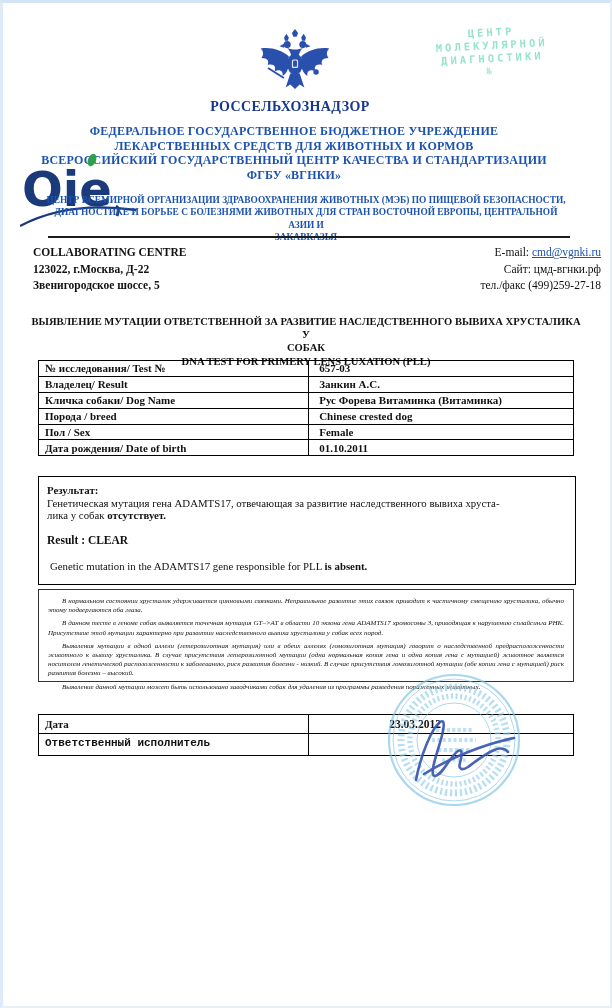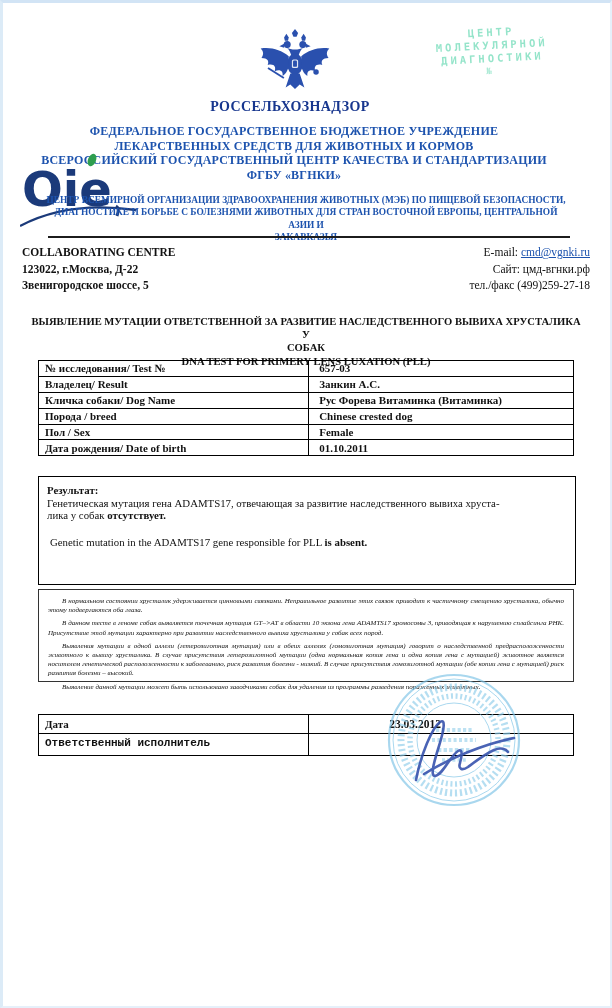--- a/index.html
+++ b/index.html
@@ -19,21 +19,21 @@
   .agency{left:0;top:99px;width:580px;text-align:center;color:#17368e;
     font-weight:bold;font-size:14px;letter-spacing:.4px;}
   .org-block{left:0;top:124px;width:588px;text-align:center;color:#1d53ae;
     font-weight:bold;font-size:12px;line-height:14.5px;letter-spacing:.2px;}
   .oie-logo{left:20px;top:150px;width:118px;height:84px;}
   .center-block{left:46px;top:194px;width:520px;text-align:center;color:#1d53ae;
     font-weight:bold;font-size:9.4px;line-height:12.4px;}
   .head-rule{left:48px;top:236px;width:522px;height:2px;background:#1c1c1c;}
 
   
-  .contacts{left:22px;top:244px;width:568px;display:flex;justify-content:space-between;}
+  .contacts{left:33px;top:244px;width:568px;display:flex;justify-content:space-between;}
   .contacts .left{font-weight:bold;font-size:11.5px;line-height:16.5px;}
   .contacts .right{text-align:right;font-size:11.5px;line-height:16.5px;}
   .email-link{color:#1d53ae;text-decoration:underline;}
 
   
   .doc-title{left:30px;top:315px;width:552px;text-align:center;font-weight:bold;
     font-size:10.6px;line-height:13.2px;}
 
   
   .info-table{left:38px;top:360px;width:536px;border-collapse:collapse;}
@@ -169,20 +169,21 @@
   </tr>
 </tbody>
   </table>
 
 <div class="abs result-box">
   <div class="b">Результат:</div>
   <div>
     <span>Генетическая мутация гена ADAMTS17, отвечающая за развитие наследственного вывиха хруста-</span><br>
     <span>лика  у собак </span><b>отсутствует.</b>
   </div>
+  <div class="res-en-label">Result :  CLEAR</div>
   <div class="res-en">
     <span>Genetic mutation in  the ADAMTS17 gene responsible for PLL </span><b>is absent.</b>
   </div>
 </div>
 
 <div class="abs notes-box">
   <p>В нормальном состоянии хрусталик удерживается цинновыми связками. Неправильное развитие этих связок приводит к частичному смещению хрусталика, обычно этому подвергаются оба глаза.</p>
   <p>В данном тесте в геноме собак выявляется точечная мутация GT–&gt;АТ в области 10 экзона гена ADAMTS17 хромосомы 3, приводящая к нарушению сплайсинга РНК.  Присутствие этой мутации характерно при развитии наследственного вывиха хрусталика  у собак всех пород.</p>
   <p>Выявления мутации в одной аллели (гетерозиготная мутация) или в обеих аллелях (гомозиготная мутация) говорит о наследственной предрасположенности животного к вывиху хрусталика. В случае присутствия гетерозиготной мутации (одна нормальная копия гена и одна копия гена с мутацией) животное является носителем генетической расположенности к заболеванию, риск развития болезни - низкий. В случае присутствия гомозиготной мутации (обе копии гена с мутацией) риск развития болезни – высокий.</p>
   <p>Выявление данной мутации может быть использовано заводчиками собак для удаления из программы разведения пораженных животных.</p>

